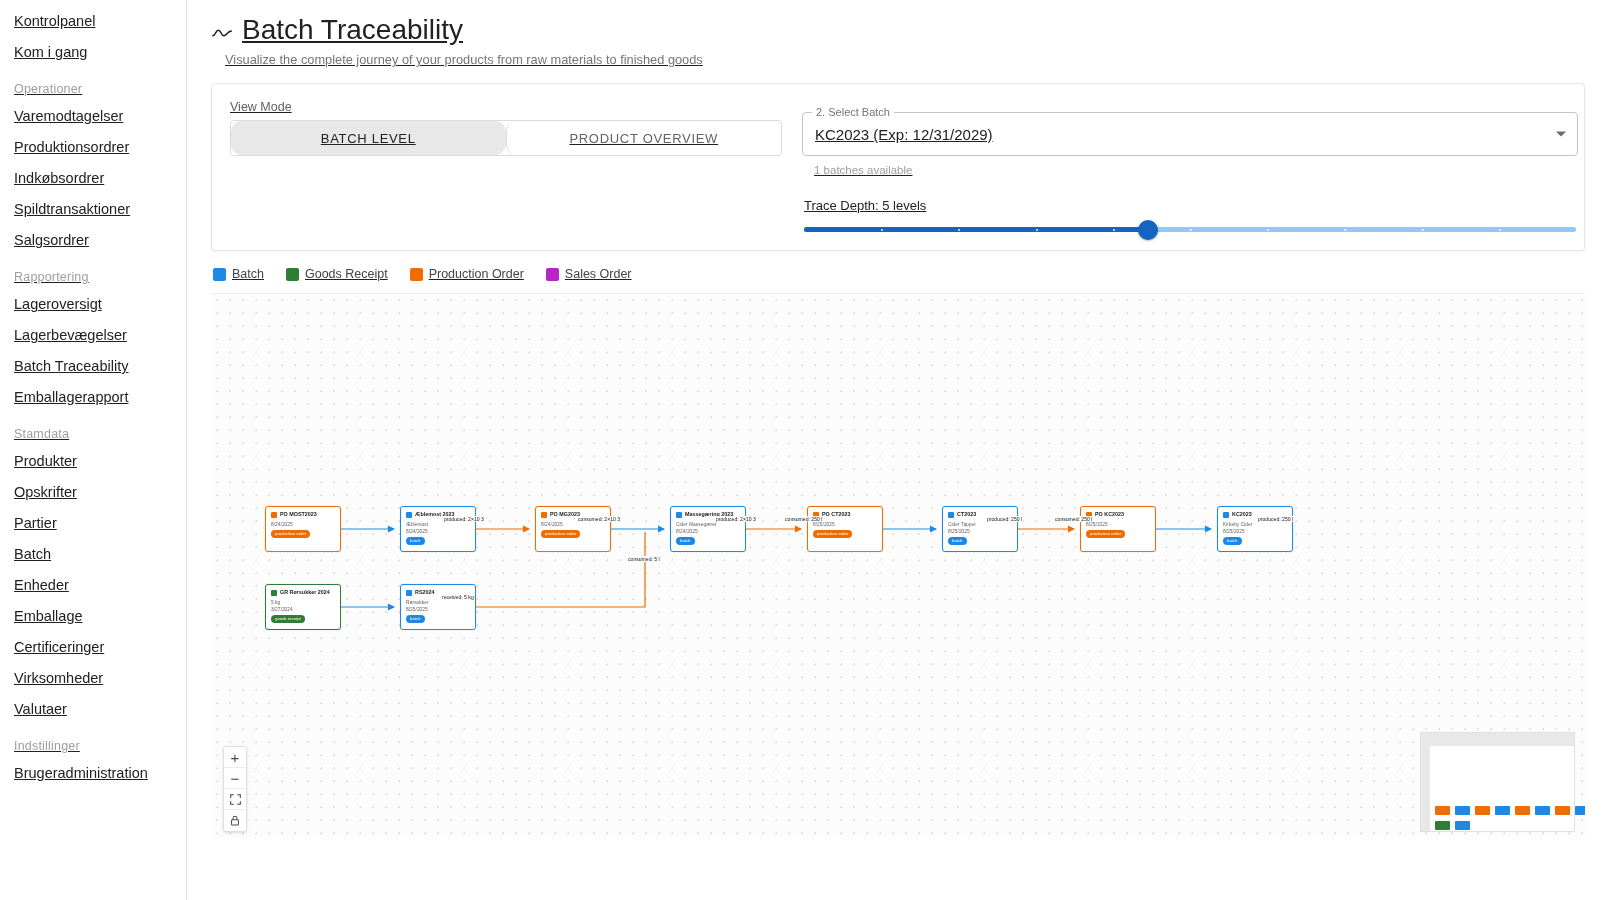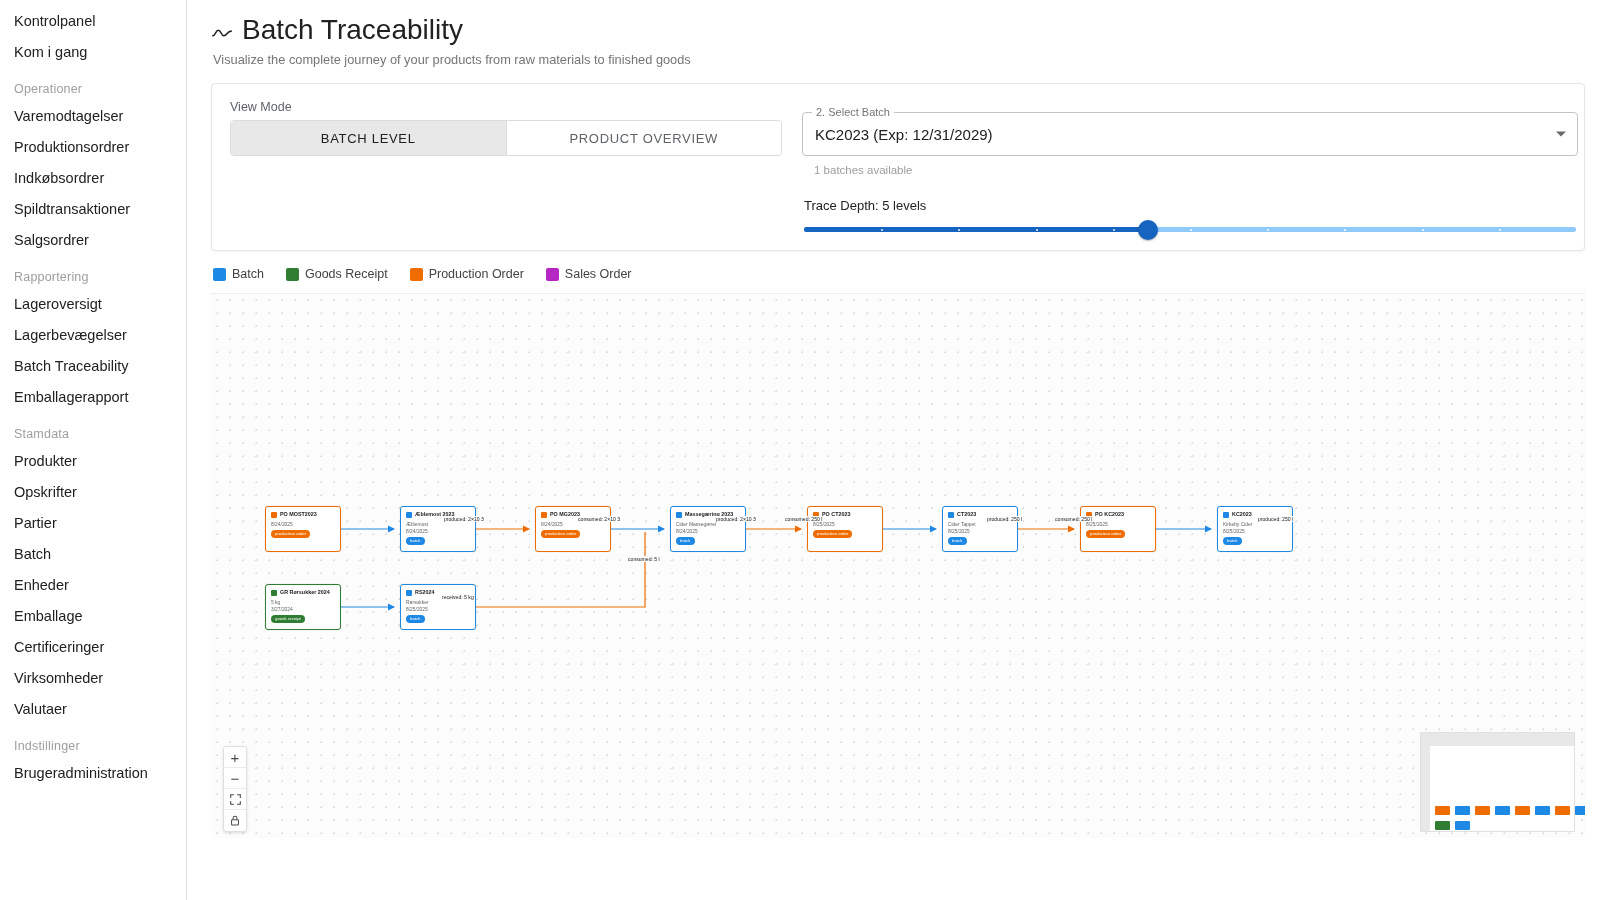--- a/index.html
+++ b/index.html
@@ -4,21 +4,21 @@
 <style>
   * { box-sizing: border-box; }
   html, body { margin:0; padding:0; }
   body {
     width:1609px; height:900px;
     font-family:"Liberation Sans", sans-serif;
     background:#ffffff; color:#212121;
     overflow:hidden;
     font-size:14px;
   }
-  .app { display:flex; width:1609px; height:900px; }
+  .app { display:flex; width:1609px; height:900px;text-decoration:underline; }
 
   
   .sidebar {
     width:187px; min-width:187px; height:900px;
     background:#ffffff;
     border-right:1px solid #e0e0e0;
     padding-top:6px;
     overflow:hidden;
   }
   .nav-item {
@@ -39,21 +39,21 @@
     background:#ffffff;
     padding:10px 24px 0 24px;
     overflow:hidden;
   }
   .page-title {
     display:flex; align-items:center; gap:9px;
     font-size:28px; font-weight:400; color:#212121;
     margin:4px 0 6px 0;
   }
   .title-icon { width:22px; height:22px; display:inline-block; }
-  .page-sub { font-size:12.8px; color:#757575; margin:0 0 16px 2px; }
+  .page-sub { font-size:12.8px; color:#757575; margin:0 0 16px 14px; }
 
   
   .controls-card {
     border:1px solid #e6e6e6;
     border-radius:4px;
     background:#fff;
     padding:16px 6px 18px 18px;
     display:flex; gap:20px;
     box-shadow:0 1px 2px rgba(0,0,0,.05);
   }
@@ -62,21 +62,21 @@
 
   .field-label { font-size:12.5px; color:#5f6368; margin-bottom:6px; }
 
   .toggle-group {
     display:flex; width:100%; height:36px;
     border:1px solid #dcdcdc; border-radius:4px; overflow:hidden;
   }
   .toggle-btn {
     flex:1; display:flex; align-items:center; justify-content:center;
     font-size:13px; letter-spacing:.7px; color:#5f6368;
-    cursor:pointer; background:#fff; user-select:none;
+    cursor:pointer; background:#fff; user-select:none;border-radius:11px;
   }
   .toggle-btn.active { background:#e8e8e8; color:#212121; }
   .toggle-btn + .toggle-btn { border-left:1px solid #dcdcdc; }
 
   
   .osel {
     position:relative; height:44px;
     border:1px solid #c4c4c4; border-radius:4px;
     display:flex; align-items:center; padding:0 34px 0 12px;
     background:#fff; cursor:pointer;

